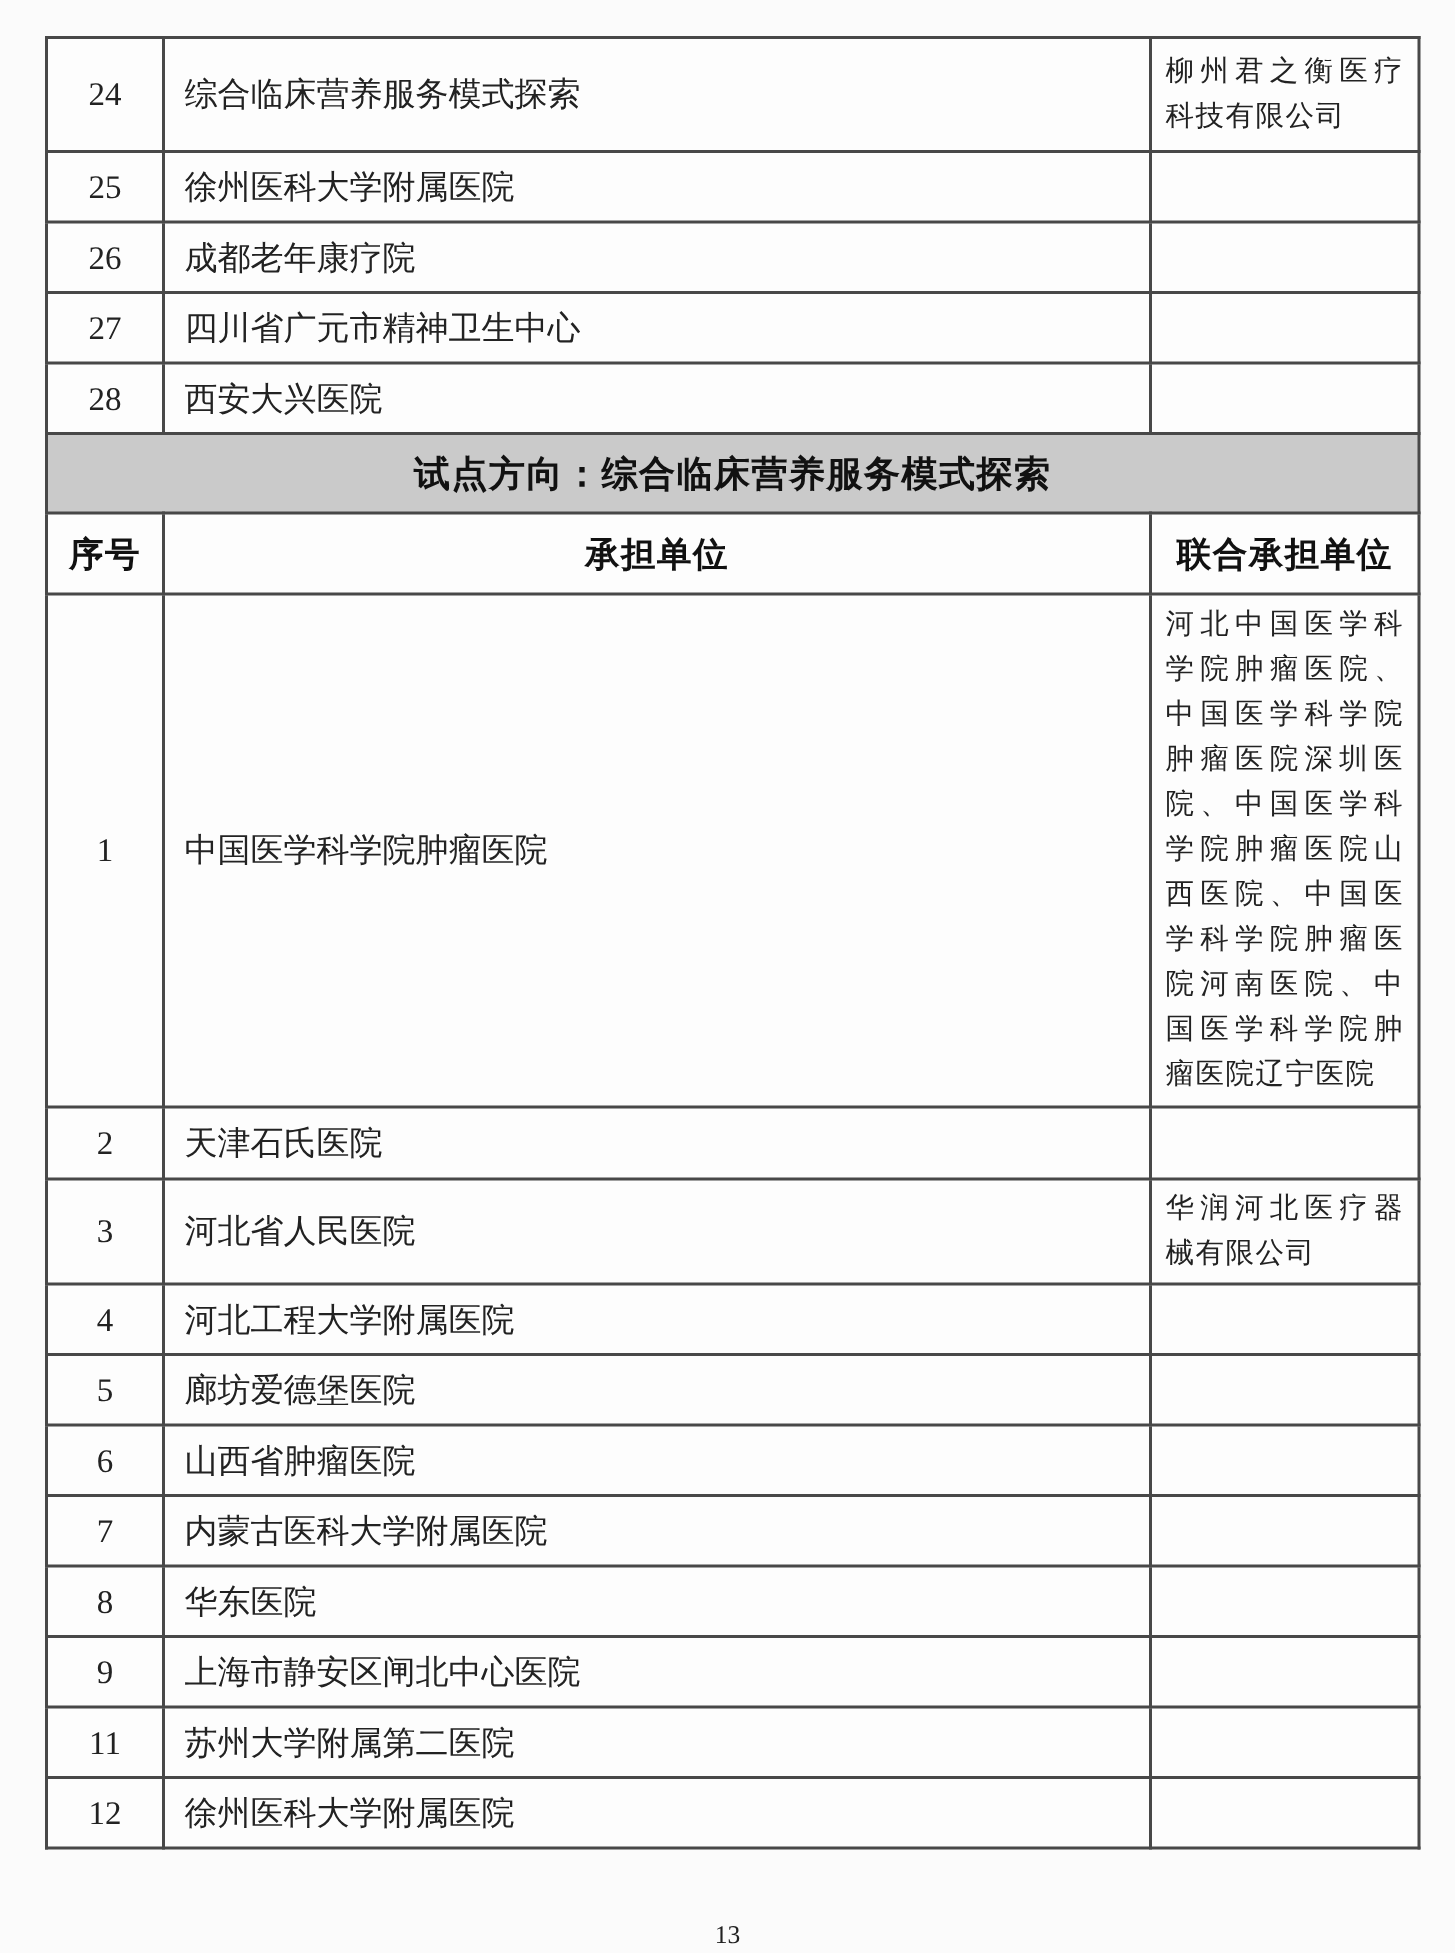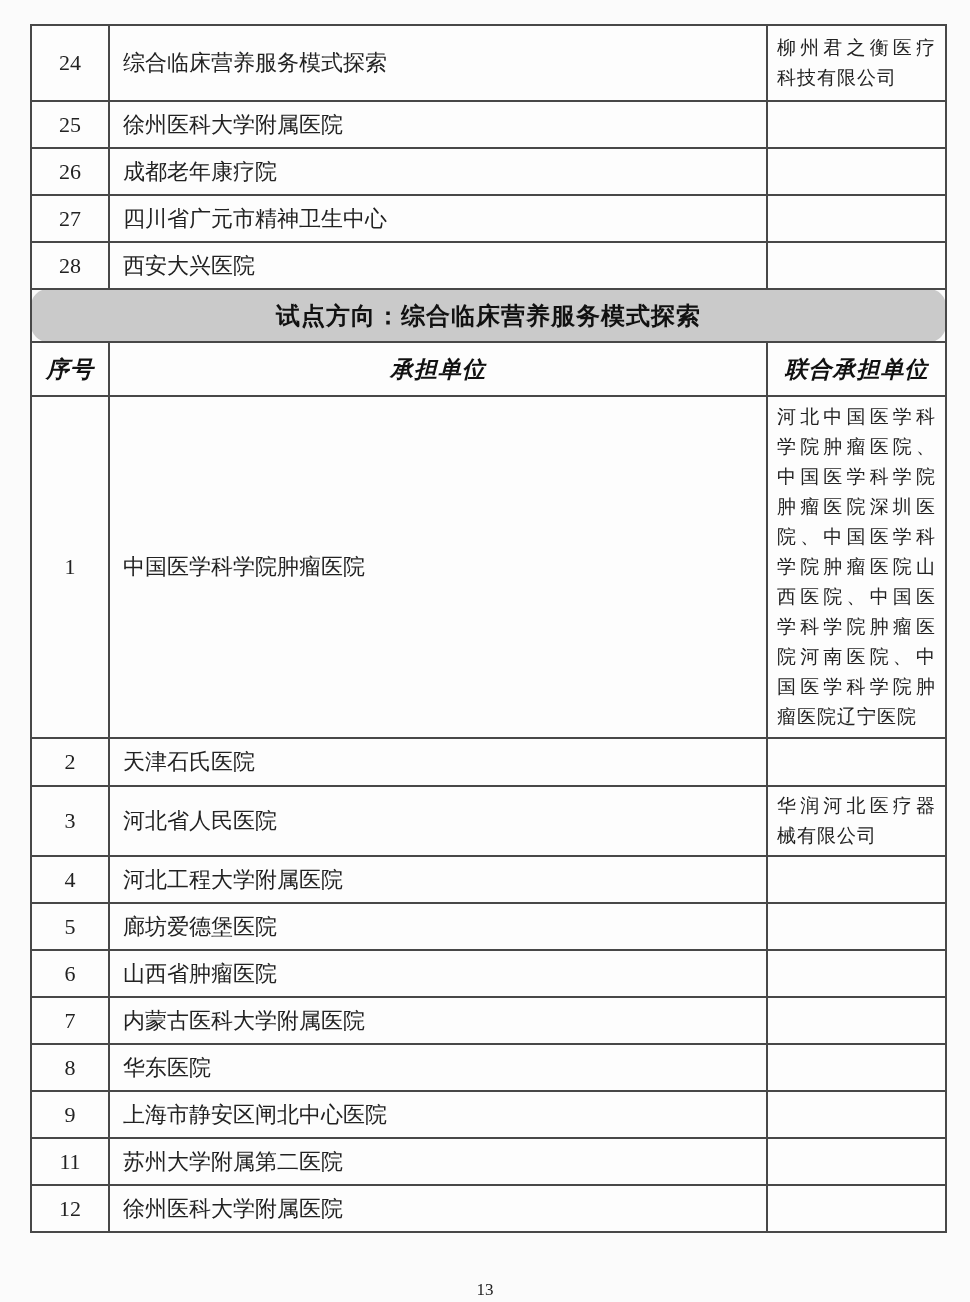--- a/index.html
+++ b/index.html
@@ -52,29 +52,27 @@
     letter-spacing: 1px;
   }
   tr.section-row td {
     background: #cacaca;
     text-align: center;
     font-family: "Liberation Sans", "DejaVu Sans", sans-serif;
     font-weight: 700;
     font-size: 24px;
     letter-spacing: 1px;
     color: #111111;
-    border-radius: 17px;
   }
   tr.header-row th {
     font-size: 23px;
     font-weight: 700;
     text-align: center;
     letter-spacing: 1px;
     color: #111111;
-    font-style: italic;
   }
   .page-number {
     position: absolute;
     left: 0;
     top: 1280px;
     width: 970px;
     text-align: center;
     font-size: 17px;
     color: #222222;
   }

